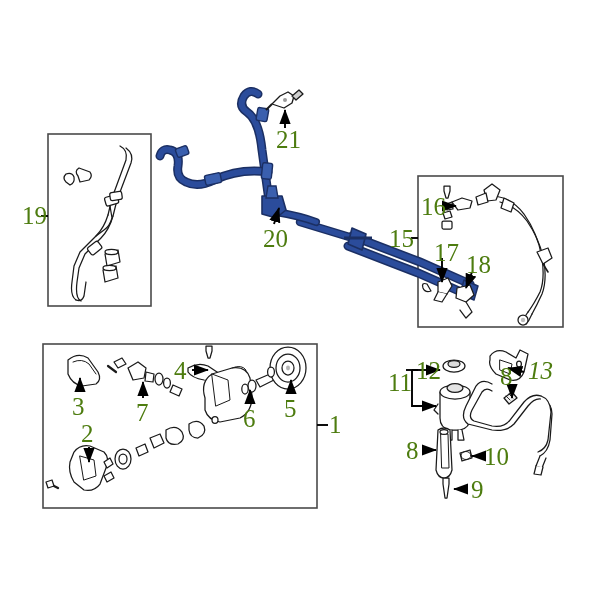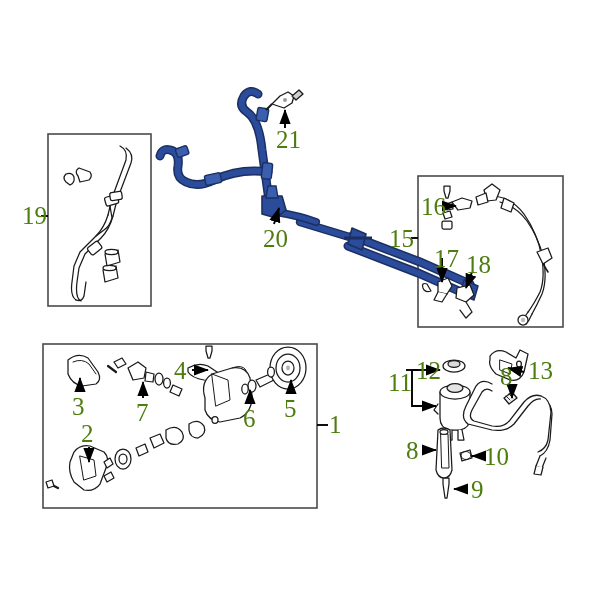--- a/index.html
+++ b/index.html
@@ -270,23 +270,23 @@
   <div class="callout" style="left:72px;top:394px;">3</div>
   <div class="callout" style="left:174px;top:358px;">4</div>
   <div class="callout" style="left:284px;top:396px;">5</div>
   <div class="callout" style="left:243px;top:406px;">6</div>
   <div class="callout" style="left:136px;top:400px;">7</div>
   <div class="callout" style="left:406px;top:438px;">8</div>
   <div class="callout" style="left:471px;top:477px;">9</div>
   <div class="callout" style="left:484px;top:444px;">10</div>
   <div class="callout" style="left:388px;top:370px;">11</div>
   <div class="callout" style="left:416px;top:358px;text-align:right;">12</div>
-  <div class="callout" style="left:528px;top:358px;">13</div>
+  <div class="callout" style="left:528px;top:358px;font-style:italic;">13</div>
   <div class="callout" style="left:500px;top:364px;">8</div>
   <div class="callout" style="left:389px;top:226px;">15</div>
   <div class="callout" style="left:421px;top:194px;">16</div>
-  <div class="callout" style="left:434px;top:246px;text-align:center;">17</div>
+  <div class="callout" style="left:434px;top:240px;text-align:center;">17</div>
   <div class="callout" style="left:466px;top:252px;">18</div>
   <div class="callout" style="left:22px;top:203px;">19</div>
   <div class="callout" style="left:263px;top:226px;">20</div>
   <div class="callout" style="left:276px;top:127px;">21</div>
 
 </div>
 
 </body></html>

